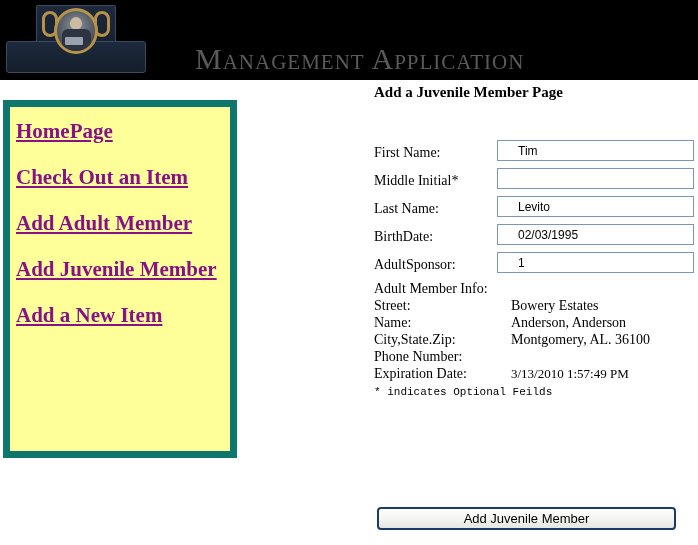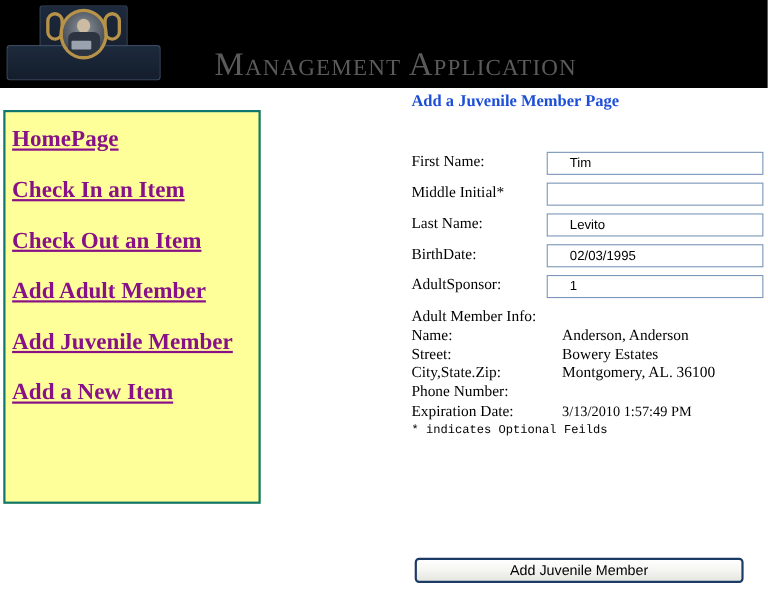--- a/index.html
+++ b/index.html
@@ -136,21 +136,21 @@
   }
 
   
   #sidebar {
     position: absolute;
     left: 3px;
     top: 100px;
     width: 234px;
     height: 358px;
     background: #ffff99;
-    border: 2px solid #0f766e;
+    border: 7px solid #0f766e;
     box-sizing: border-box;
     padding: 12px 0 0 6px;
   }
   .nav-link {
     display: block;
     font-family: "Liberation Serif", "DejaVu Serif", serif;
     font-size: 21px;
     font-weight: bold;
     color: #881188;
     text-decoration: underline;
@@ -164,27 +164,27 @@
   #content {
     position: absolute;
     left: 374px;
     top: 84px;
     width: 320px;
   }
   #page-heading {
     font-family: "Liberation Serif", "DejaVu Serif", serif;
     font-size: 15px;
     font-weight: bold;
-    color: #1d4ed8;
+    color: #000000;
     margin: 0 0 34px 0;
     white-space: nowrap;
   }
   .form-row {
     display: flex;
-    align-items: center;
+    align-items: flex-end;
     height: 26px;
     margin-bottom: 2px;
   }
   .form-label {
     width: 136px;
     font-family: "Liberation Serif", "DejaVu Serif", serif;
     font-size: 14px;
     color: #000000;
     white-space: nowrap;
   }
@@ -268,21 +268,20 @@
       <div class="logo-figure-body"></div>
       <div class="logo-figure-book"></div>
     </div>
   </div>
 
   <div id="app-title">Management Application</div>
 </div>
 
 <div id="sidebar">
   <a class="nav-link">HomePage</a>
-  <a class="nav-link">Check In an Item</a>
   <a class="nav-link">Check Out an Item</a>
   <a class="nav-link">Add Adult Member</a>
   <a class="nav-link">Add Juvenile Member</a>
   <a class="nav-link">Add a New Item</a>
 </div>
 
 <div id="content">
 
   <div id="page-heading">Add a Juvenile Member Page</div>
 
@@ -309,28 +308,28 @@
   <div class="form-row">
     <span class="form-label">AdultSponsor:</span>
     <input class="form-input" type="text" value="1" style="">
   </div>
 
   <div id="adult-info">
     <div class="info-row">
       <span class="info-label">Adult Member Info:</span>
     </div>
     <div class="info-row">
+      <span class="info-label">Street:</span>
+      <span class="info-value">Bowery Estates</span>
+    </div>
+    <div class="info-row">
       <span class="info-label">Name:</span>
       <span class="info-value">Anderson, Anderson</span>
     </div>
     <div class="info-row">
-      <span class="info-label">Street:</span>
-      <span class="info-value">Bowery Estates</span>
-    </div>
-    <div class="info-row">
       <span class="info-label">City,State.Zip:</span>
       <span class="info-value">Montgomery, AL. 36100</span>
     </div>
     <div class="info-row">
       <span class="info-label">Phone Number:</span>
       <span class="info-value"></span>
     </div>
     <div class="info-row">
       <span class="info-label">Expiration Date:</span>
       <span class="info-value sans">3/13/2010 1:57:49 PM</span>

